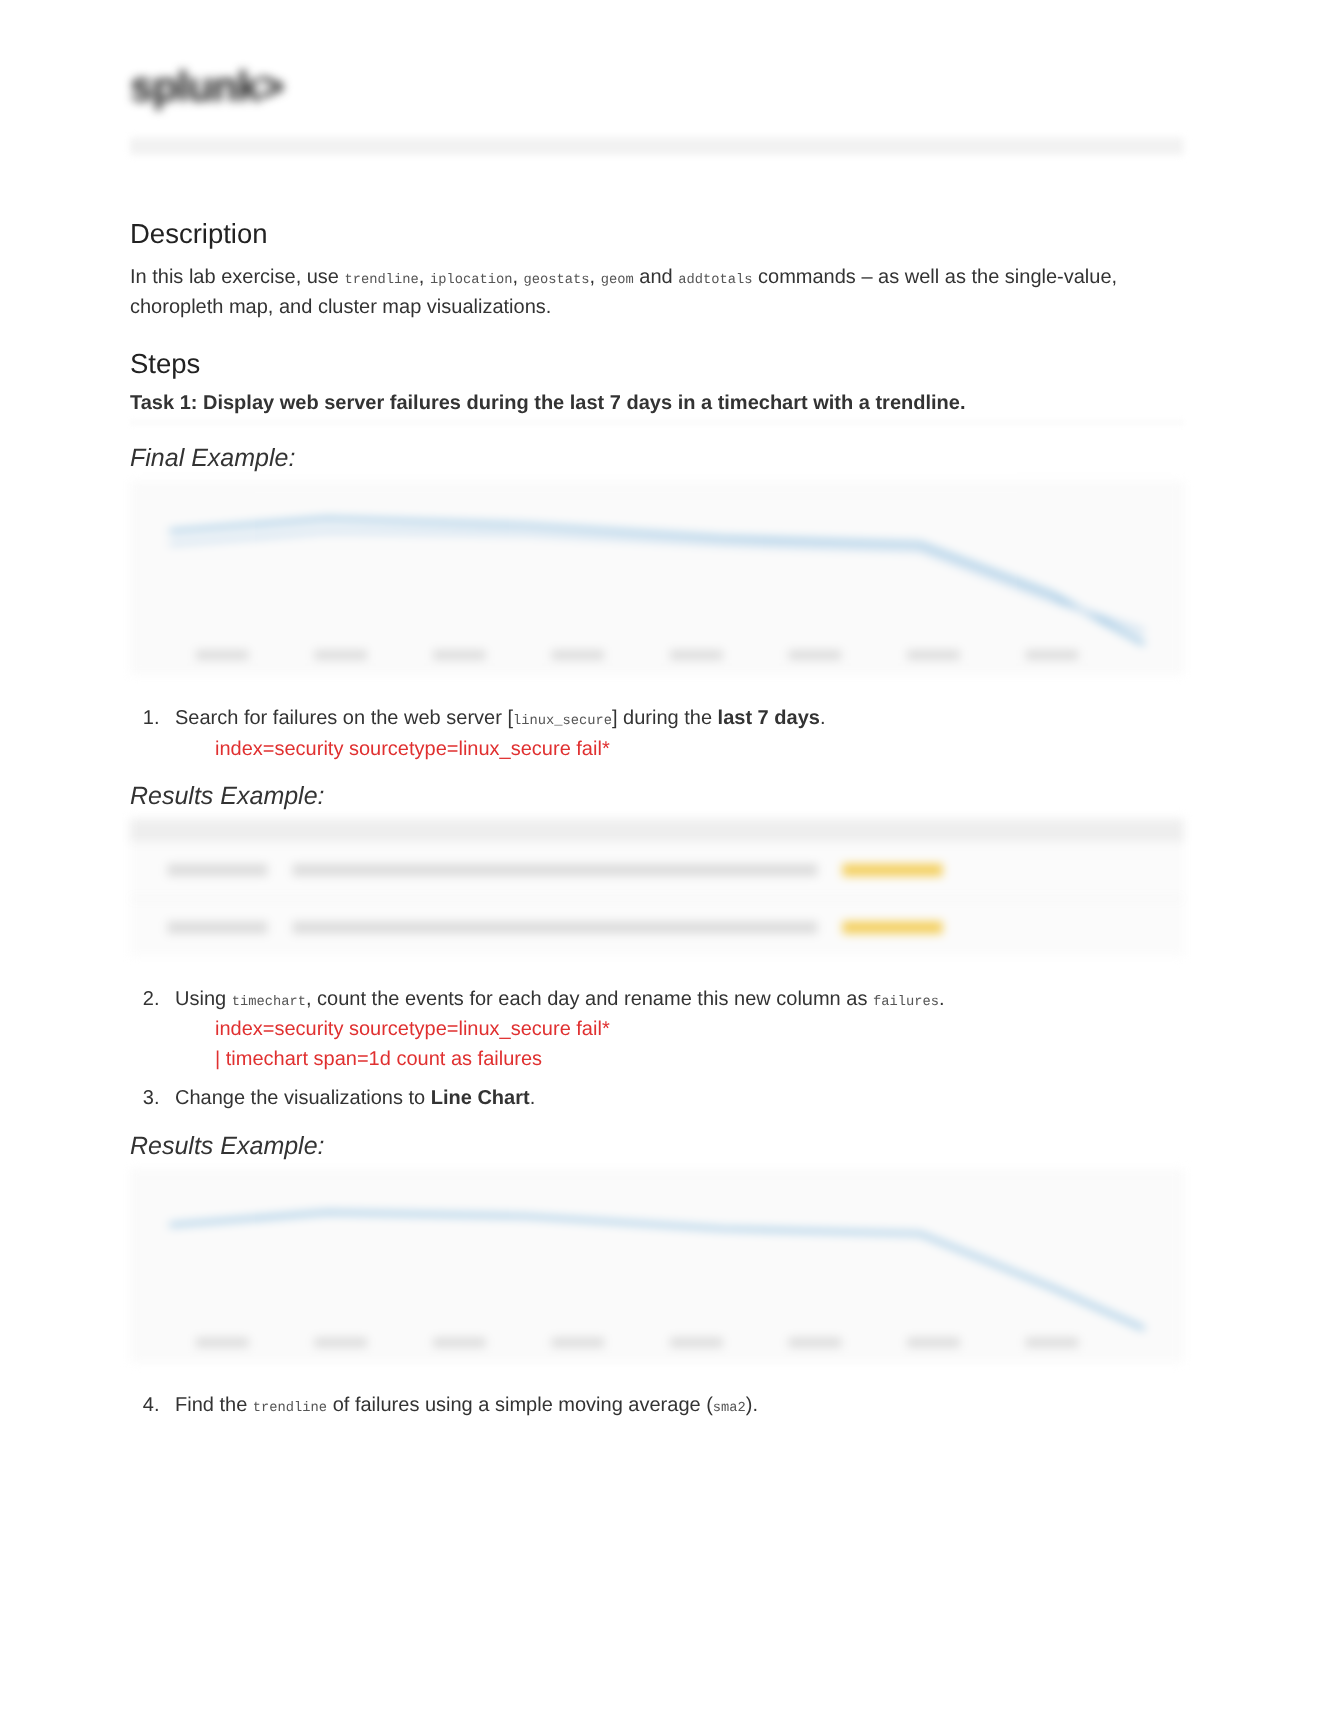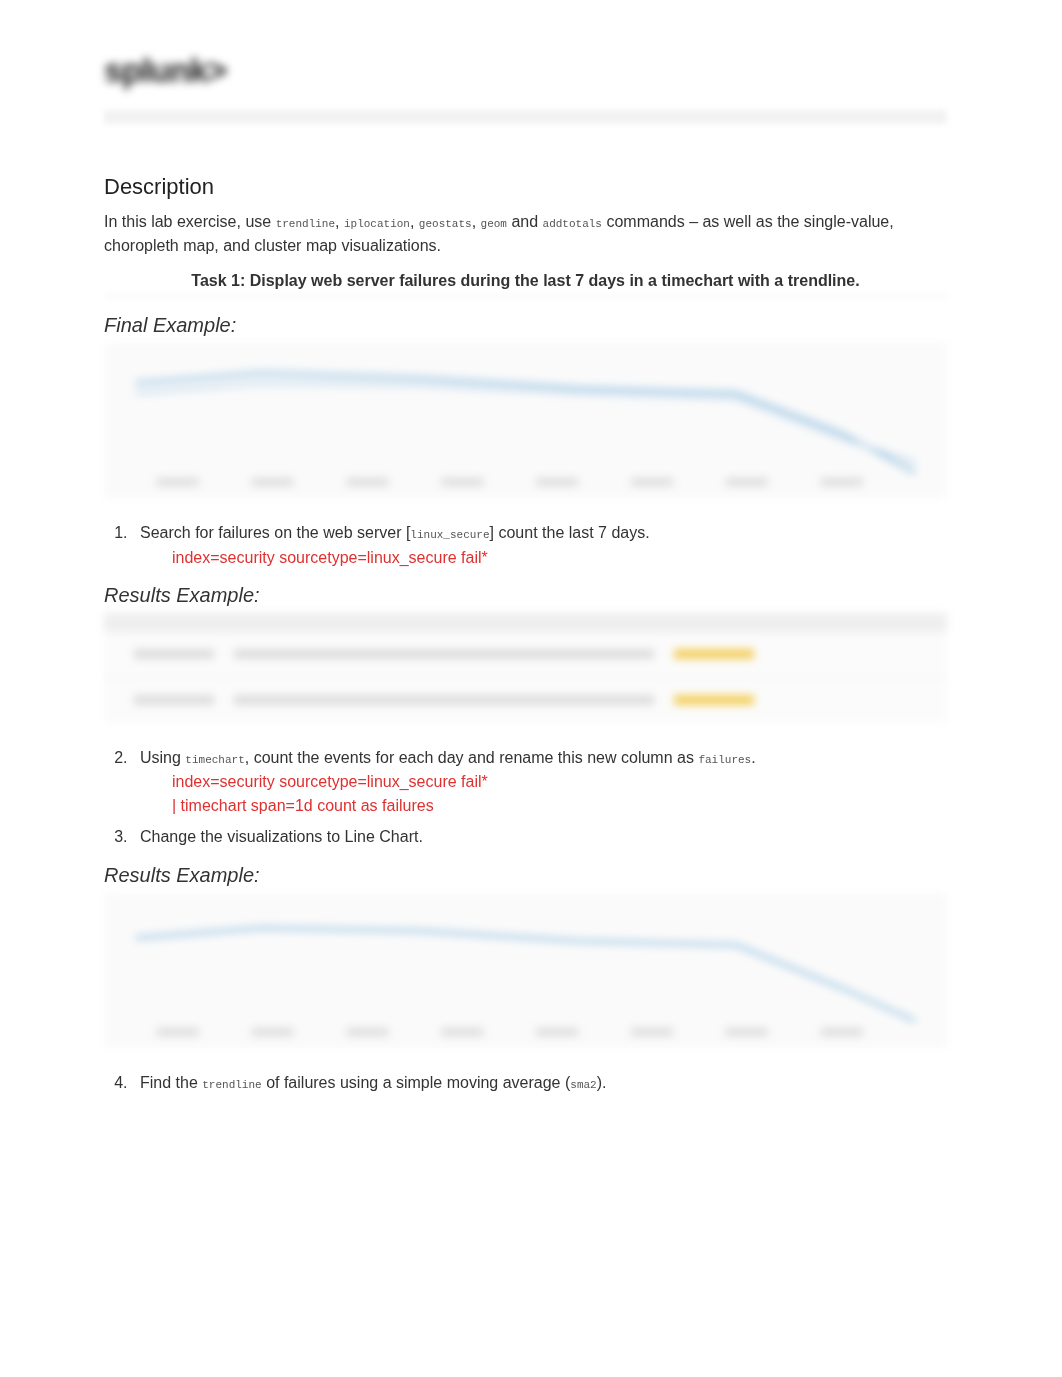--- a/index.html
+++ b/index.html
@@ -46,21 +46,20 @@
   }
   code.inline {
     font-family: "Courier New", monospace;
     font-size: 11px;
     color: #555;
   }
   .task-title {
     font-weight: bold;
     font-size: 16px;
     margin: 10px 0 4px 0;
-    text-align: center;
   }
   .task-sep {
     height: 4px;
     background: #fafafa;
     filter: blur(2px);
     margin-bottom: 16px;
   }
   .example-label {
     font-style: italic;
     font-size: 20px;
@@ -99,38 +98,39 @@
     line-height: 1.6;
     margin-bottom: 6px;
     padding-left: 8px;
   }
   .red-code {
     color: #e03030;
     font-size: 16px;
     margin-left: 32px;
     line-height: 1.5;
   }
-  .bold { font-weight: normal; }
+  .bold { font-weight: bold; }
 </style>
 </head>
 <body>
 
 <div class="page">
 
   <div class="logo">
     <span class="mark">splunk&gt;</span>
   </div>
   <div class="blur-line"></div>
 
   <h2 class="section">Description</h2>
 
   <p class="body-text">
     <span>In this lab exercise, use </span><code class="inline">trendline</code><span>, </span><code class="inline">iplocation</code><span>, </span><code class="inline">geostats</code><span>, </span><code class="inline">geom</code><span> and </span><code class="inline">addtotals</code><span> commands – as well as the single-value, choropleth map, and cluster map visualizations.</span>
   </p>
 
+  <h2 class="section">Steps</h2>
 
   <div class="task-title">Task 1: Display web server failures during the last 7 days in a timechart with a trendline.</div>
   <div class="task-sep"></div>
 
   <div class="example-label">Final Example:</div>
   <div class="blur-chart">
     <svg viewBox="0 0 800 155" preserveAspectRatio="none">
       <rect x="0" y="0" width="800" height="155" fill="#fafafa"></rect>
       <polyline points="30,40 150,30 300,35 450,45 600,50 700,90 770,130" stroke="#8fbfe0" stroke-width="3" fill="none"></polyline>
       <polyline points="30,50 150,40 300,42 450,50 600,55 700,95 770,120" stroke="#c0d8ec" stroke-width="3" fill="none"></polyline>
@@ -142,21 +142,21 @@
           <rect x="410" y="135" width="40" height="8"></rect>
           <rect x="500" y="135" width="40" height="8"></rect>
           <rect x="590" y="135" width="40" height="8"></rect>
           <rect x="680" y="135" width="40" height="8"></rect>
       </g>
     </svg>
   </div>
 
   <ol class="steps" start="1">
     <li>
-      <span>Search for failures on the web server [</span><code class="inline">linux_secure</code><span>] count the </span><span class="bold">last 7 days</span><span>.</span>
+      <span>Search for failures on the web server [</span><code class="inline">linux_secure</code><span>] during the </span><span class="bold">last 7 days</span><span>.</span>
       <div class="red-code">index=security sourcetype=linux_secure fail*</div>
     </li>
   </ol>
 
   <div class="example-label">Results Example:</div>
   <div class="blur-table">
     <div class="bt-head"></div>
     <div class="bt-row">
         <div class="bt-strip w1"></div>
         <div class="bt-strip w2"></div>

